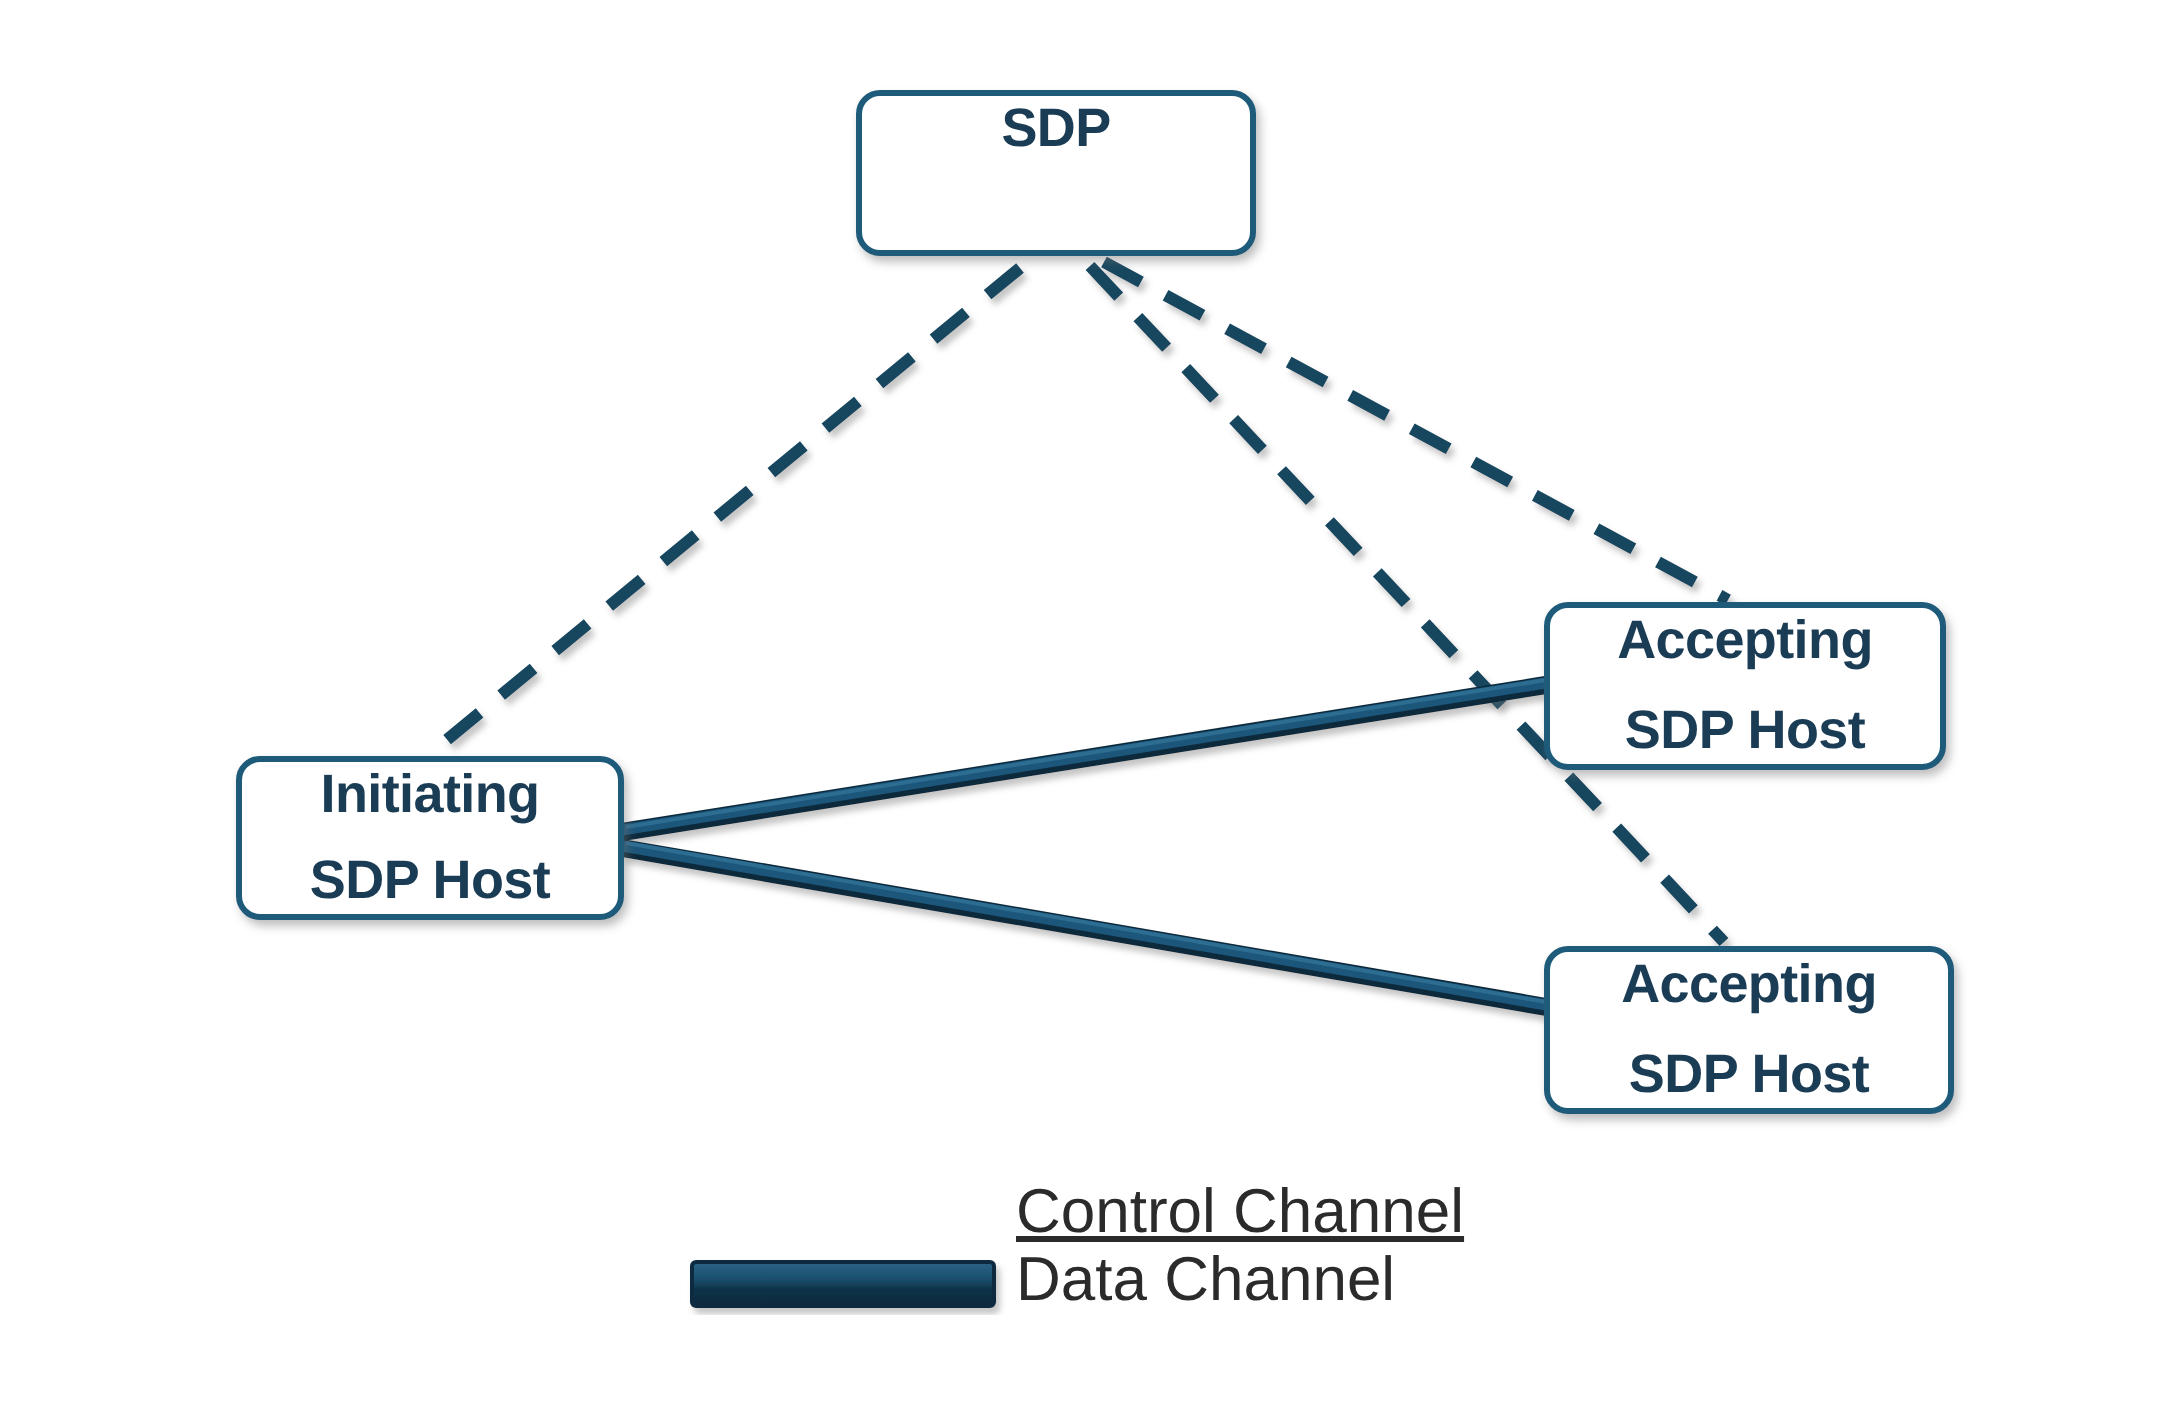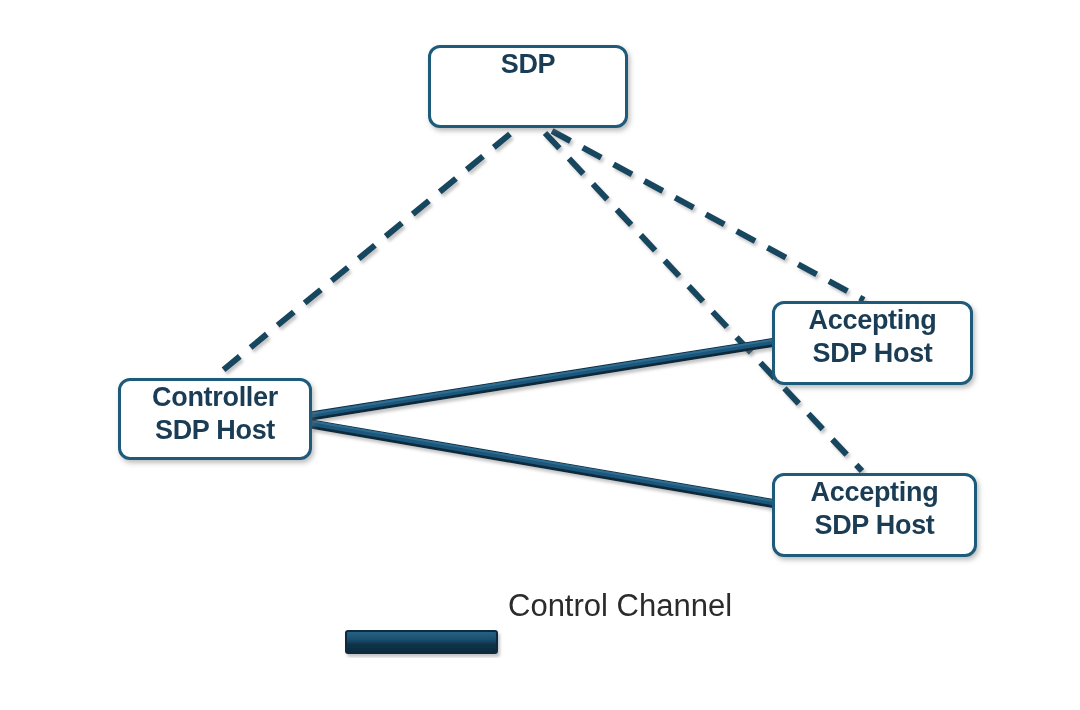--- a/index.html
+++ b/index.html
@@ -23,41 +23,41 @@
   .node {
     position: absolute;
     box-sizing: border-box;
     background: #ffffff;
     border: 3px solid #1e5a79;
     border-radius: 12px;
     box-shadow: 2px 3px 5px rgba(110,110,110,0.45);
     display: flex;
     flex-direction: column;
     align-items: center;
-    justify-content: flex-start;
+    justify-content: space-between;
     text-align: center;
     color: #1b3c55;
     font-weight: bold;
     font-size: 27px;
     line-height: 33px;
     letter-spacing: -0.3px;
   }
   .node-controller       { left: 428px; top: 45px;  width: 200px; height: 83px; }
   .node-initiating       { left: 118px; top: 378px; width: 194px; height: 82px; }
   .node-accepting-top    { left: 772px; top: 301px; width: 201px; height: 84px; }
   .node-accepting-bottom { left: 772px; top: 473px; width: 205px; height: 84px; }
   .legend-label {
     position: absolute;
     left: 508px;
     color: #2b2b2b;
     font-size: 31px;
     line-height: 1.05;
     white-space: nowrap;
   }
-  .legend-label-control { top: 590px; }
+  .legend-label-control { top: 590px; text-decoration: underline; }
   .legend-label-data    { top: 624px; }
 </style>
 </head>
 <body>
 
 <div class="stage">
 
   <svg width="1080" height="710" viewBox="0 0 1080 710">
     <defs>
       <filter id="softShadow" x="-20%" y="-20%" width="140%" height="140%">
@@ -94,29 +94,30 @@
       <line x1="346" y1="604" x2="468" y2="604" stroke="#16465f" stroke-width="10" stroke-dasharray="29 17" filter="url(#softShadow)"></line>
       <rect x="346" y="631" width="151" height="22" rx="2" fill="url(#barBevel)" stroke="#0c2c40" stroke-width="2" filter="url(#softShadow)"></rect>
     </g>
   </svg>
 
   <div class="node node-controller">
     <span>SDP</span>
   </div>
 
   <div class="node node-initiating">
-    <span>Controller</span>
+    <span>Initiating</span>
     <span>SDP Host</span>
   </div>
 
   <div class="node node-accepting-top">
     <span>Accepting</span>
     <span>SDP Host</span>
   </div>
 
   <div class="node node-accepting-bottom">
     <span>Accepting</span>
     <span>SDP Host</span>
   </div>
 
   <div class="legend-label legend-label-control">Control Channel</div>
+  <div class="legend-label legend-label-data">Data Channel</div>
 
 </div>
 
 </body></html>

